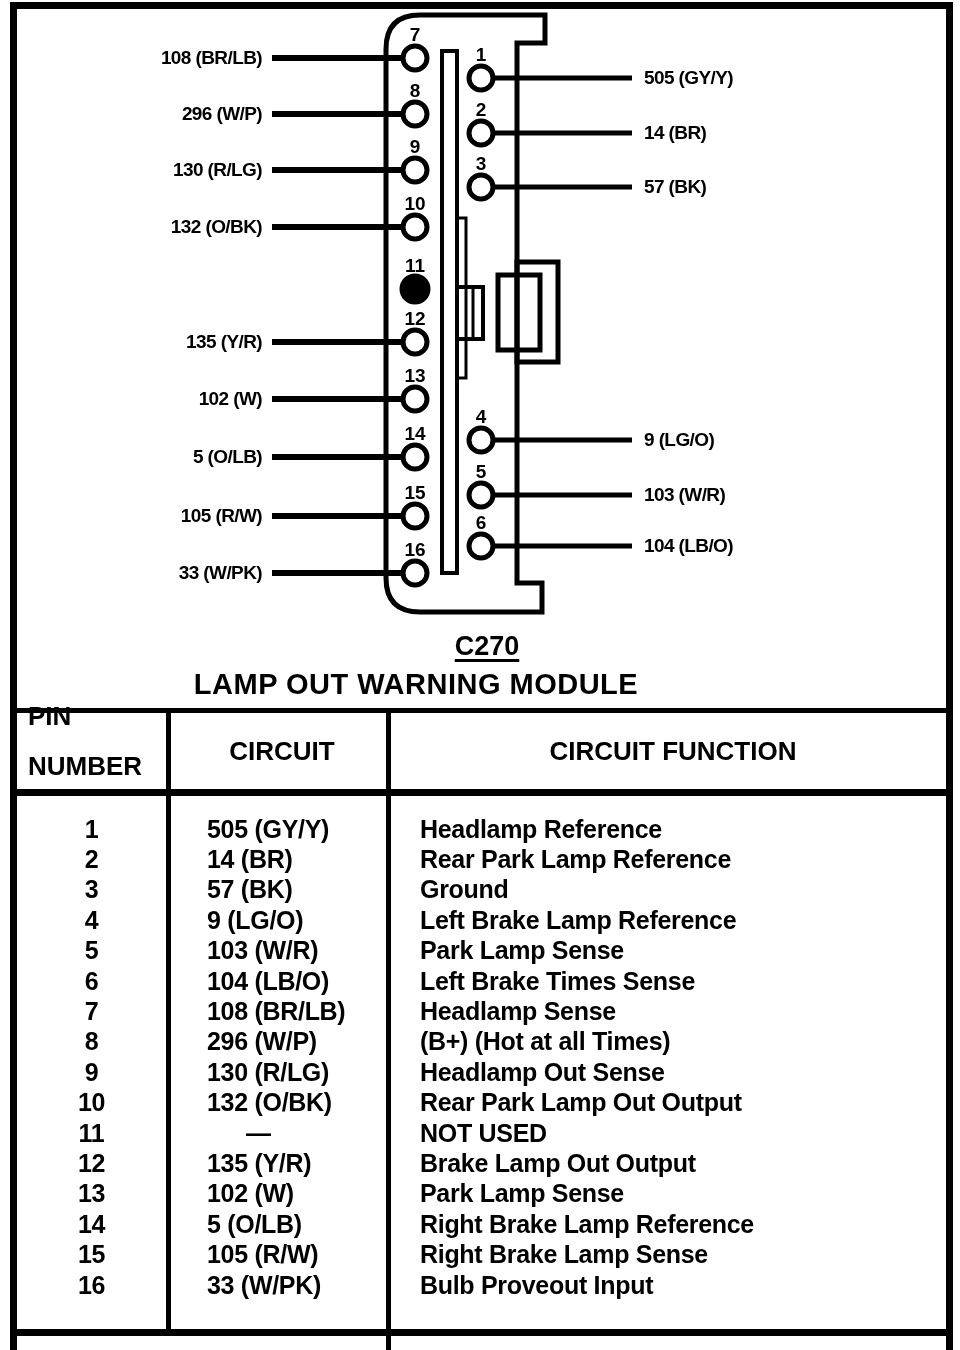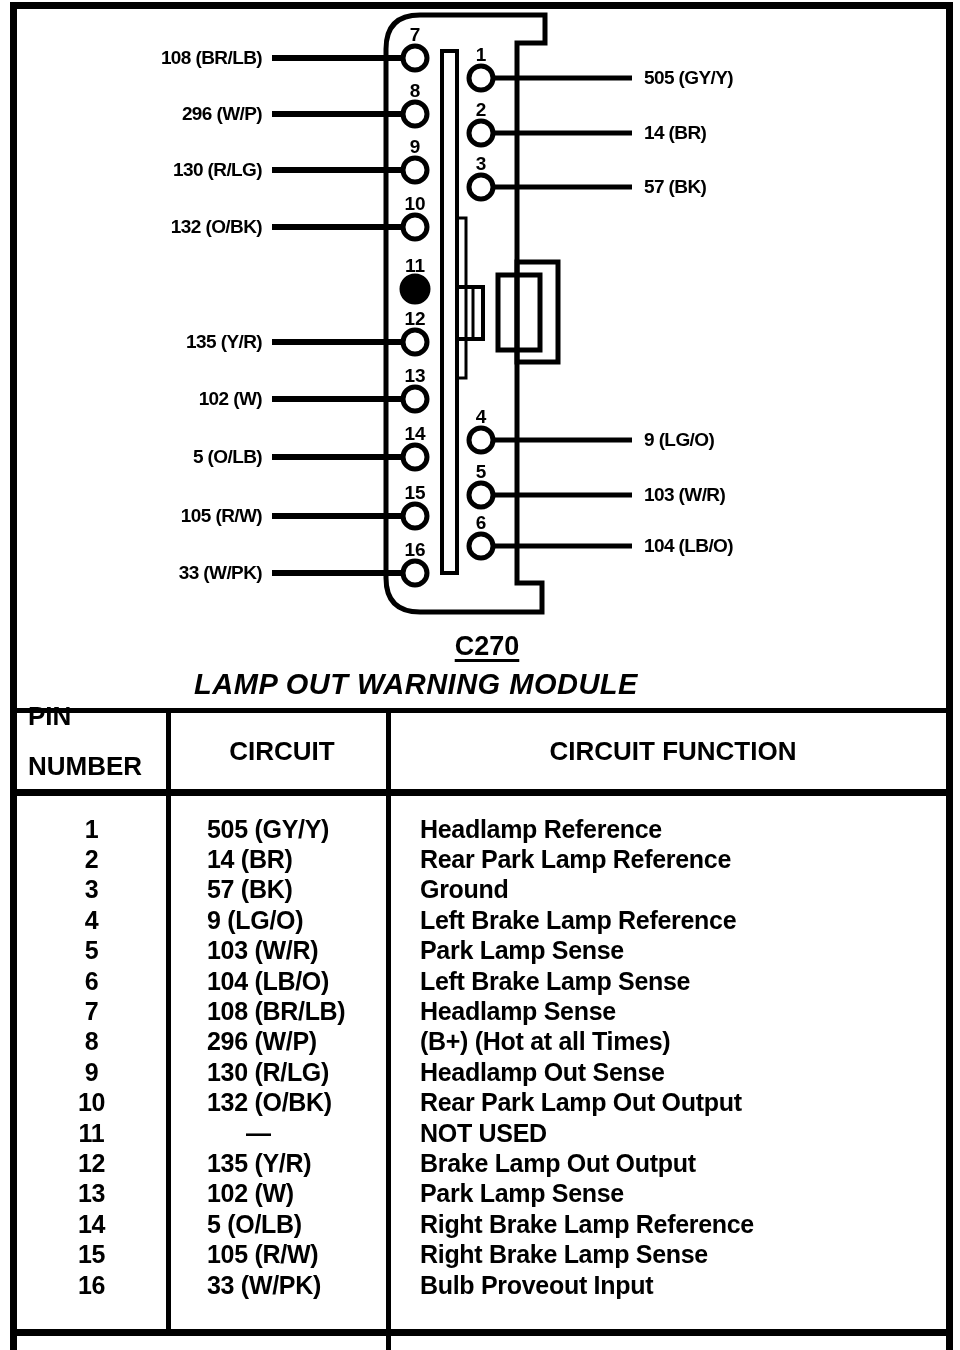--- a/index.html
+++ b/index.html
@@ -12,21 +12,21 @@
   .pnum { position:absolute; width:44px; text-align:center;
           font-size:19px; font-weight:bold; line-height:20px; }
   .wl   { position:absolute; left:20px; width:242px; text-align:right;
           font-size:19px; font-weight:bold; letter-spacing:-0.6px; line-height:22px; }
   .wr   { position:absolute; left:644px; font-size:19px; font-weight:bold;
           letter-spacing:-0.6px; line-height:22px; }
   .connector-id { position:absolute; left:387px; top:631px; width:200px; text-align:center;
           font-size:27px; font-weight:bold; text-decoration:underline;
           text-decoration-thickness:3px; text-underline-offset:4px; }
   .module-title { position:absolute; left:0; top:668px; width:832px; text-align:center;
-          font-size:29px; font-weight:bold; letter-spacing:0.5px;font-style:italic; }
+          font-size:29px; font-weight:bold; letter-spacing:0.5px; }
   
   .th { position:absolute; font-size:26px; font-weight:bold; line-height:28px; }
   .th.center { text-align:center; }
   .rows { position:absolute; left:17px; top:798px; width:929px; padding-top:16px; }
   .trow { display:flex; height:30.4px; align-items:center;
           font-size:25px; font-weight:bold; letter-spacing:-0.3px; }
   .c1 { width:149px; text-align:center; }
   .c2 { width:220px; padding-left:41px; box-sizing:border-box; }
   .c2.dash { padding-left:80px; }
   .c3 { flex:1; padding-left:34px; box-sizing:border-box; }
@@ -157,21 +157,21 @@
       <div class="c3">Left Brake Lamp Reference</div>
     </div>
     <div class="trow">
       <div class="c1">5</div>
       <div class="c2">103 (W/R)</div>
       <div class="c3">Park Lamp Sense</div>
     </div>
     <div class="trow">
       <div class="c1">6</div>
       <div class="c2">104 (LB/O)</div>
-      <div class="c3">Left Brake Lamp Sense</div>
+      <div class="c3">Left Brake Times Sense</div>
     </div>
     <div class="trow">
       <div class="c1">7</div>
       <div class="c2">108 (BR/LB)</div>
       <div class="c3">Headlamp Sense</div>
     </div>
     <div class="trow">
       <div class="c1">8</div>
       <div class="c2">296 (W/P)</div>
       <div class="c3">(B+) (Hot at all Times)</div>

